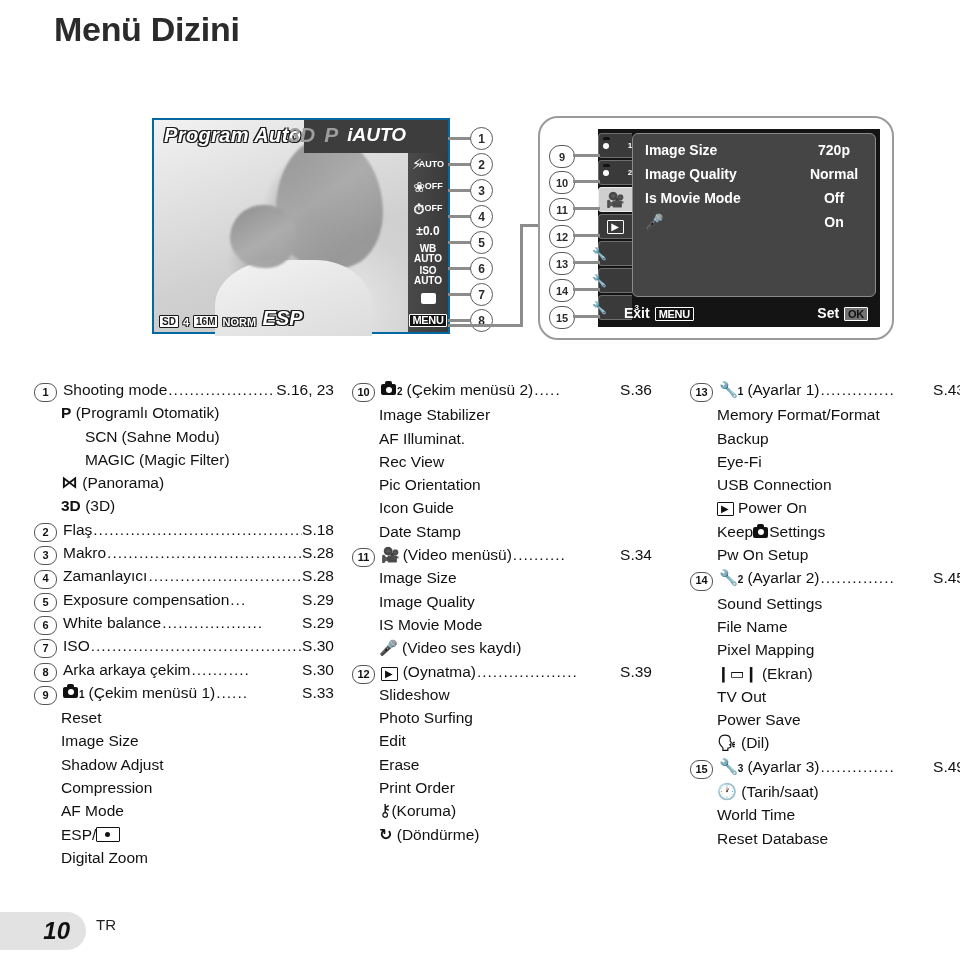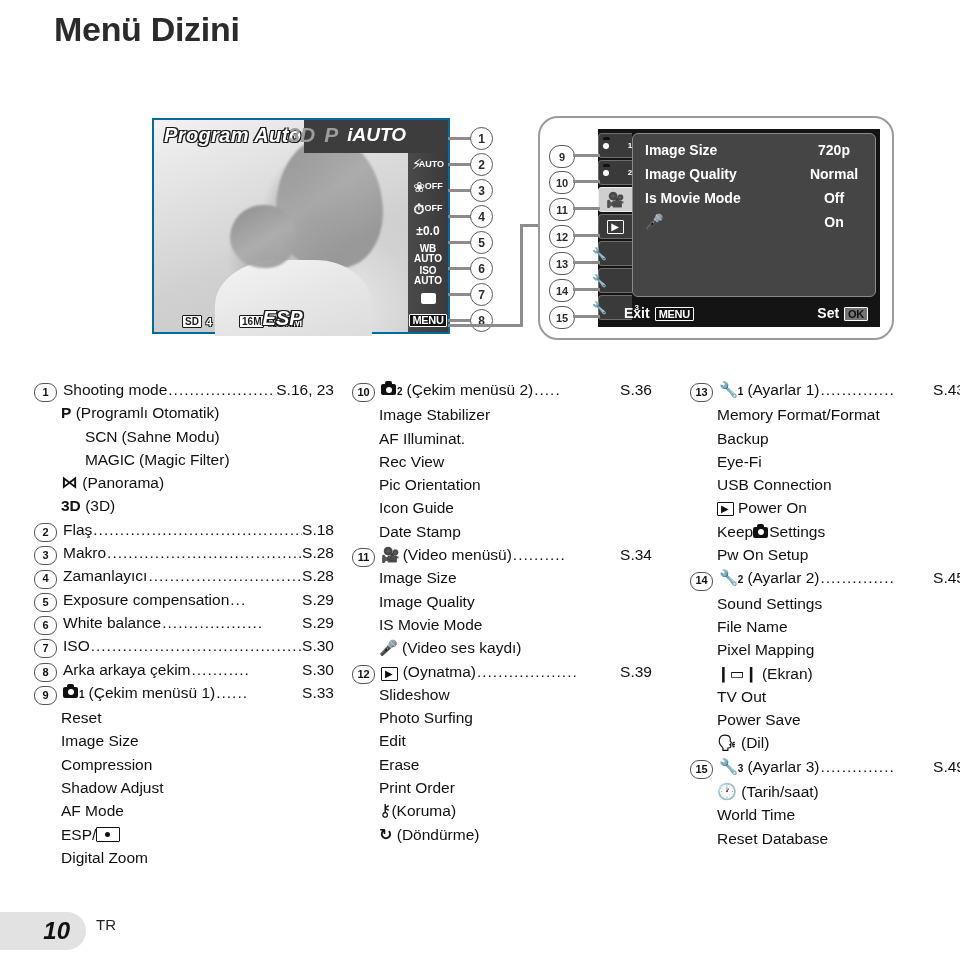--- a/index.html
+++ b/index.html
@@ -106,21 +106,21 @@
   .lcd-bottom{
     position:absolute;left:0;bottom:0;right:40px;height:26px;
   }
   .botleft{
     position:absolute;left:5px;bottom:4px;display:flex;align-items:center;gap:4px;
     font-weight:bold;font-size:11px;color:#fff;
     text-shadow:-1px -1px 0 #1a1a1a,1px -1px 0 #1a1a1a,-1px 1px 0 #1a1a1a,1px 1px 0 #1a1a1a;
   }
   .botleft .boxed{
     border:1.4px solid #1a1a1a;background:#fff;color:#1a1a1a;
-    text-shadow:none;padding:0 2px;border-radius:1px;font-size:10px;margin-left:23px;
+    text-shadow:none;padding:0 2px;border-radius:1px;font-size:10px;
   }
   .esp{
     position:absolute;left:50%;bottom:2px;transform:translateX(-46%);
     font-size:20px;font-weight:bold;font-style:italic;color:#fff;
     text-shadow:-1.4px -1.4px 0 #1a1a1a,1.4px -1.4px 0 #1a1a1a,-1.4px 1.4px 0 #1a1a1a,1.4px 1.4px 0 #1a1a1a;
   }
   .cnum{
     width:21px;height:21px;border-radius:50%;
     border:1.6px solid #5a5a5a;background:#fff;
     font-size:12px;font-weight:bold;color:#2b2b2b;
@@ -490,22 +490,22 @@
     <div class="entry">
       <span class="ebullet">9</span>
       <span class="cam-ic"></span>
         <span class="sb">1</span>
       <span class="etext" style="margin-left:4px;">(Çekim menüsü 1)</span>
       <span class="edots">......</span>
       <span class="epage">S.33</span>
     </div>
     <div class="sub">Reset</div>
     <div class="sub">Image Size</div>
+    <div class="sub">Shadow Adjust</div>
     <div class="sub">Compression</div>
-    <div class="sub">Shadow Adjust</div>
     <div class="sub">AF Mode</div>
     <div class="sub">ESP/<span class="dot-box"></span></div>
     <div class="sub">Digital Zoom</div>
   </div>
 
   <div class="col c2">
     <div class="entry">
       <span class="ebullet">10</span>
       <span class="cam-ic"></span>
         <span class="sb">2</span>

